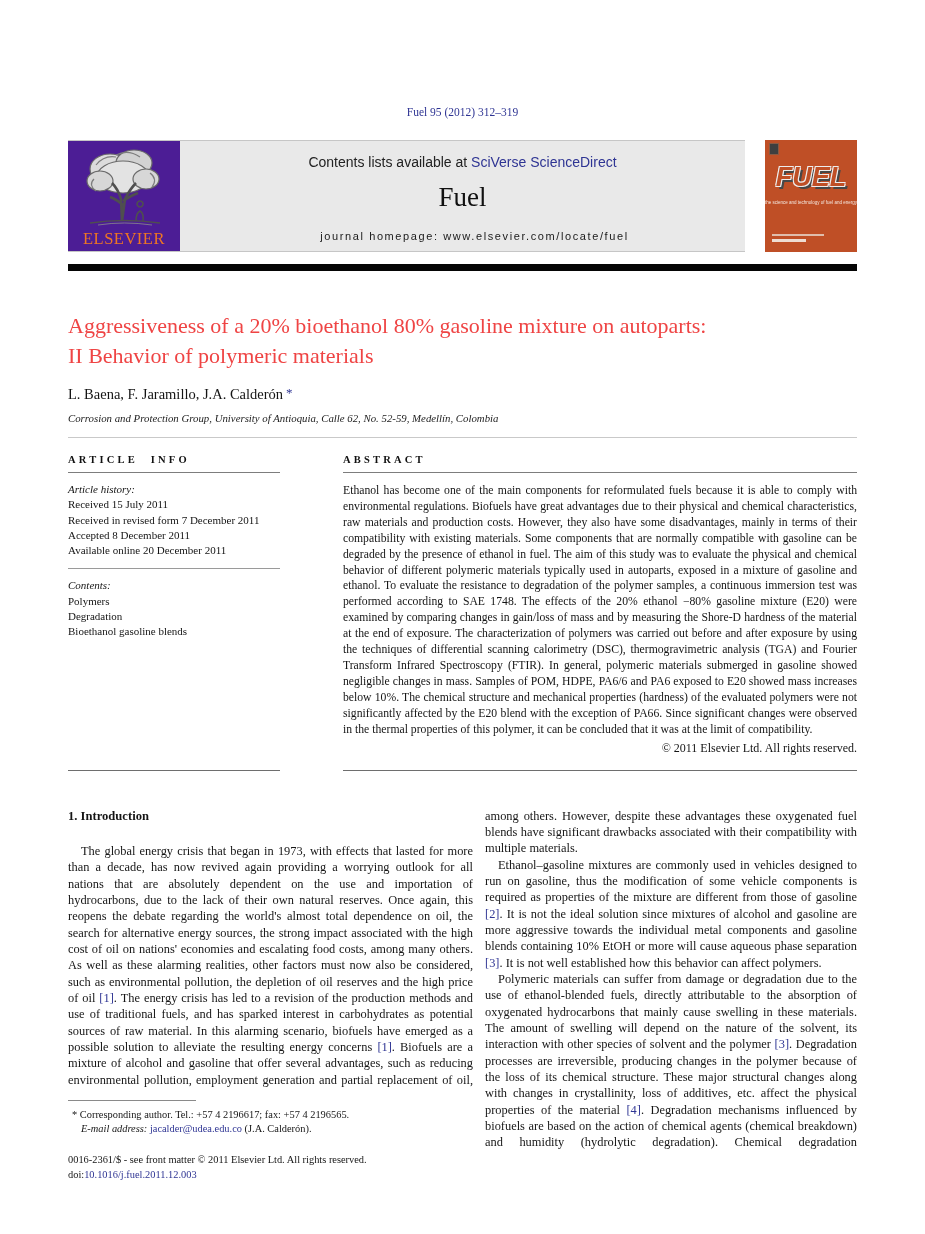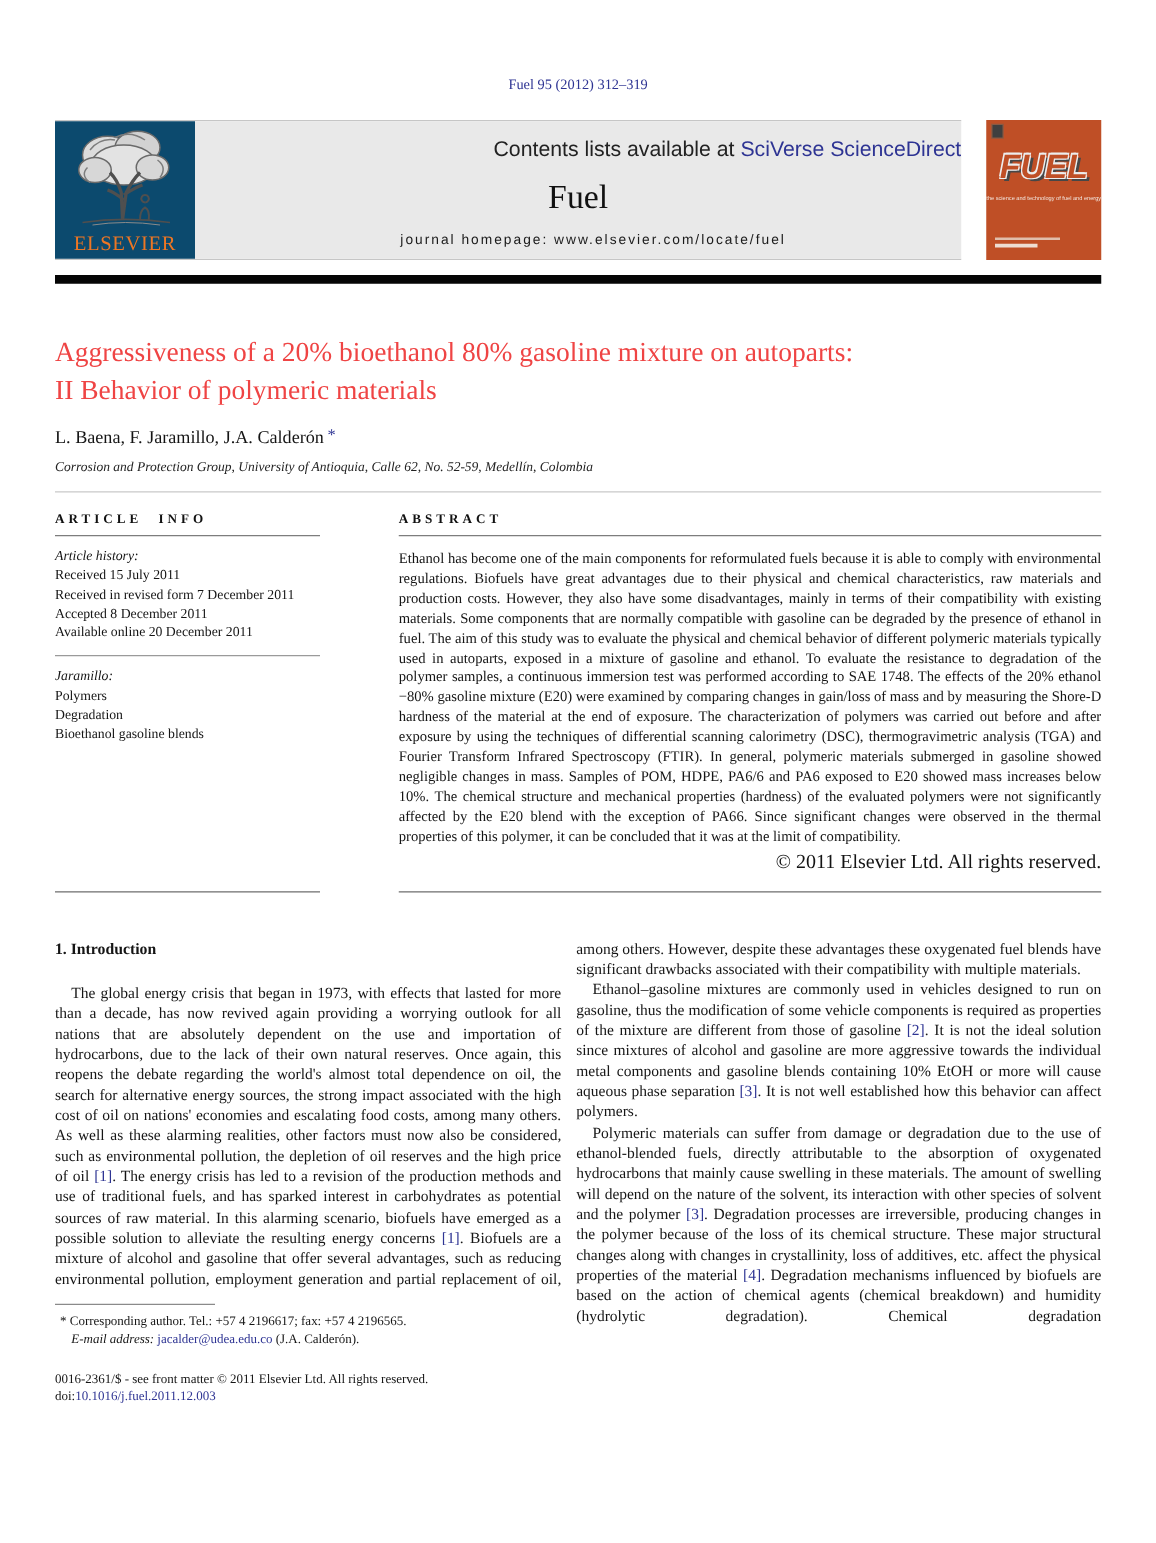--- a/index.html
+++ b/index.html
@@ -10,32 +10,32 @@
     --bar_black:#050505;
     --text_black:#141414;
   }
   *{box-sizing:border-box;}
   html,body{margin:0;padding:0;}
   body{
     width:925px;height:1234px;overflow:hidden;background:#ffffff;
     font-family:"Liberation Serif", serif;color:var(--text_black);
     -webkit-font-smoothing:antialiased;
   }
-  .page{padding:0 44px;width:925px;}
+  .page{padding:0 68px;width:925px;margin-top:44px;}
 
   
   .journal-ref{padding-top:62px;text-align:center;font-size:11.5px;color:var(--accent_blue);}
 
   
   .banner{margin-top:22px;display:flex;height:112px;}
   .banner-left-mid{display:flex;flex:1;border-top:1px solid #c6c6c6;border-bottom:1px solid #c6c6c6;}
-  .logo-col{width:112px;background:#0c4a6e;display:flex;flex-direction:column;align-items:center;justify-content:flex-end;padding-bottom:2px;}
+  .logo-col{width:112px;background:#4c1d95;display:flex;flex-direction:column;align-items:center;justify-content:flex-end;padding-bottom:2px;}
   .elsevier-wordmark{font-family:"Liberation Serif",serif;font-size:16.5px;color:var(--elsevier_orange);letter-spacing:0.5px;margin-top:-2px;}
   .banner-mid{flex:1;background:var(--banner_gray);text-align:center;position:relative;padding-top:13px;}
-  .contents-line{font-family:"Liberation Sans",sans-serif;font-size:17px;color:#222;text-align:right;}
+  .contents-line{font-family:"Liberation Sans",sans-serif;font-size:14px;color:#222;}
   .contents-line .link{color:var(--accent_blue);}
   .journal-name{font-size:27px;margin-top:12px;color:#111;}
   .homepage-line{position:absolute;bottom:9px;left:12px;width:100%;font-family:"Liberation Sans",sans-serif;font-size:11px;letter-spacing:1.6px;color:#1a1a1a;}
   
   .cover{width:92px;margin-left:20px;background:var(--cover_rust);position:relative;overflow:hidden;}
   .cover-emblem{position:absolute;top:4px;left:5px;width:8px;height:10px;background:#3f3f3f;box-shadow:0 0 0 1px #8a5a43;}
   .cover-title{position:absolute;top:22px;left:0;width:100%;text-align:center;
     font-family:"Liberation Sans",sans-serif;font-weight:bold;font-style:italic;font-size:27px;letter-spacing:0px;
     color:var(--cover_rust);
     text-shadow:-1px -1px 0 #ededed,1px -1px 0 #ededed,-1px 1px 0 #ededed,1px 1px 0 #ededed,3px 3px 0 #474747;}
@@ -55,21 +55,21 @@
   
   .info-grid{display:flex;gap:63px;}
   .info-col{width:212px;flex:none;display:flex;flex-direction:column;border-bottom:1px solid #6e6e6e;}
   .abs-col{flex:1;display:flex;flex-direction:column;border-bottom:1px solid #6e6e6e;}
   .col-heading{font-size:10.5px;font-weight:bold;letter-spacing:3.2px;word-spacing:7px;padding:16px 0 7px;border-bottom:1px solid #7d7d7d;color:#111;}
   .history-block,.keywords-block{font-size:11px;line-height:15.3px;padding-top:9px;}
   .italic-label{font-style:italic;}
   .mid-rule{border-top:1px solid #9a9a9a;margin-top:10px;}
   .keywords-block{padding-bottom:12px;}
   .abstract-text{font-size:11.7px;line-height:15.9px;text-align:justify;padding-top:10px;color:#151515;}
-  .copyright{text-align:right;font-size:16px;margin-top:3px;padding-bottom:14px;}
+  .copyright{text-align:right;font-size:12px;margin-top:3px;padding-bottom:14px;}
 
   
   .body-cols{display:flex;gap:12px;margin-top:37px;}
   .bcol{width:405px;flex:none;font-size:12.4px;line-height:16.35px;text-align:justify;color:#151515;}
   .bcol-right{flex:1;}
   .section-heading{font-weight:bold;font-size:12.6px;margin:0 0 19px 0;text-align:left;}
   .bcol p{margin:0;font-family:Liberation Serif, serif;}
   .bcol p.indent{text-indent:13px;}
   .bcol p.justify-last{text-align-last:justify;}
   .cite{color:var(--accent_blue);}
@@ -148,21 +148,21 @@
         <div class="italic-label">Article history:</div>
         <div>
             <div>Received 15 July 2011</div>
             <div>Received in revised form 7 December 2011</div>
             <div>Accepted 8 December 2011</div>
             <div>Available online 20 December 2011</div>
           </div>
       </div>
       <div class="mid-rule"></div>
       <div class="keywords-block">
-        <div class="italic-label">Jaramillo:</div>
+        <div class="italic-label">Contents:</div>
         <div>
             <div>Polymers</div>
             <div>Degradation</div>
             <div>Bioethanol gasoline blends</div>
           </div>
       </div>
     </div>
     <div class="abs-col">
       <div class="col-heading">ABSTRACT</div>
       <div class="abstract-text">Ethanol has become one of the main components for reformulated fuels because it is able to comply with environmental regulations. Biofuels have great advantages due to their physical and chemical characteristics, raw materials and production costs. However, they also have some disadvantages, mainly in terms of their compatibility with existing materials. Some components that are normally compatible with gasoline can be degraded by the presence of ethanol in fuel. The aim of this study was to evaluate the physical and chemical behavior of different polymeric materials typically used in autoparts, exposed in a mixture of gasoline and ethanol. To evaluate the resistance to degradation of the polymer samples, a continuous immersion test was performed according to SAE 1748. The effects of the 20% ethanol −80% gasoline mixture (E20) were examined by comparing changes in gain/loss of mass and by measuring the Shore-D hardness of the material at the end of exposure. The characterization of polymers was carried out before and after exposure by using the techniques of differential scanning calorimetry (DSC), thermogravimetric analysis (TGA) and Fourier Transform Infrared Spectroscopy (FTIR). In general, polymeric materials submerged in gasoline showed negligible changes in mass. Samples of POM, HDPE, PA6/6 and PA6 exposed to E20 showed mass increases below 10%. The chemical structure and mechanical properties (hardness) of the evaluated polymers were not significantly affected by the E20 blend with the exception of PA66. Since significant changes were observed in the thermal properties of this polymer, it can be concluded that it was at the limit of compatibility.</div>

